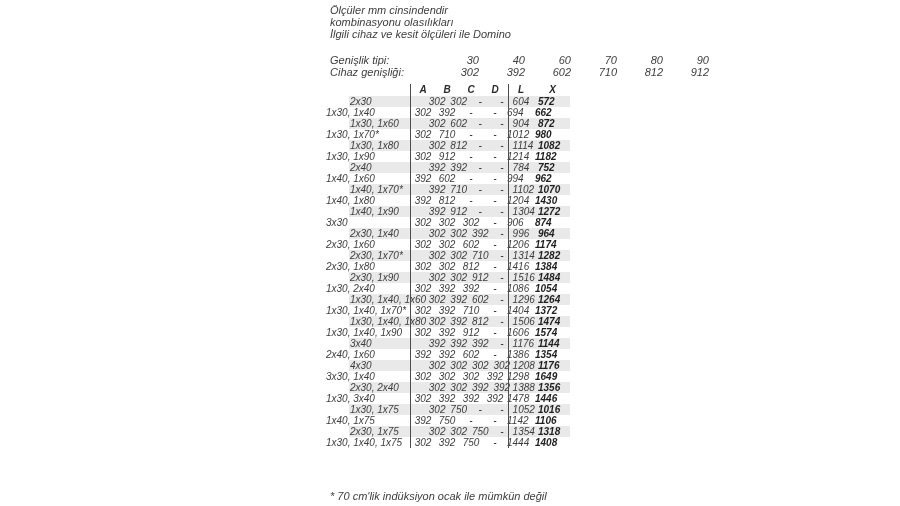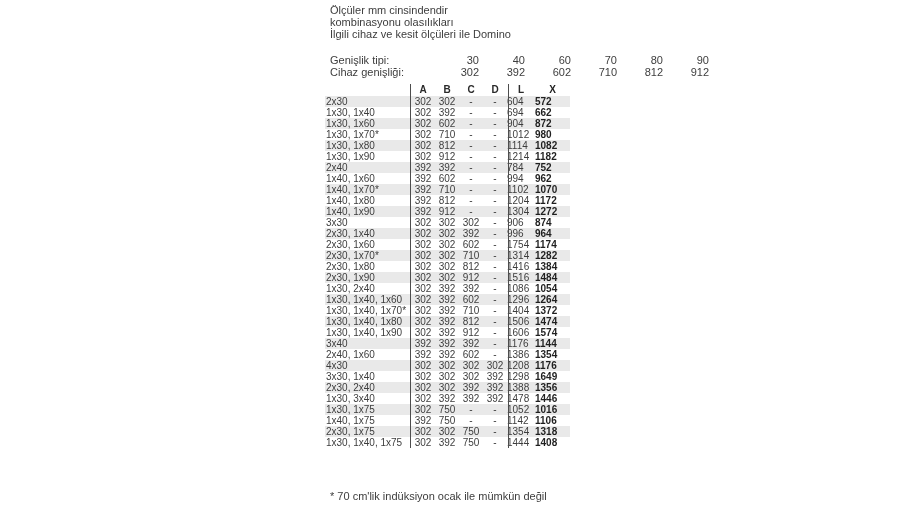--- a/index.html
+++ b/index.html
@@ -4,20 +4,21 @@
 <style>
   html, body { margin: 0; padding: 0; background: #ffffff; }
   .canvas {
     position: relative;
     width: 900px;
     height: 506px;
     background: #ffffff;
     font-family: "Liberation Sans", sans-serif;
     color: #3d3d3d;
     overflow: hidden;
+    font-style: italic;
   }
   .title {
     position: absolute;
     left: 330px;
     top: 4px;
     font-size: 11px;
     line-height: 12px;
   }
   .width-info {
     position: absolute;
@@ -41,21 +42,21 @@
     position: absolute;
     top: 0;
     width: 1px;
     height: 364px;
     background: #4d4d4d;
   }
   .vbar1 { left: 85px; }
   .vbar2 { left: 183px; }
 
   .trow { display: flex; height: 11px; line-height: 11px; }
-  .trow.shaded { background: #e9e9e9; }
+  .trow.shaded { background: #e9e9e9; margin-left: 24px; }
   .thead { height: 12px; line-height: 12px; font-weight: bold; color: #2a2a2a; }
 
   .cell { display: block; box-sizing: border-box; white-space: nowrap; }
   .c-label { width: 86px; padding-left: 1px; }
   .c-n { width: 24px; text-align: center; }
   .c-l { width: 28px; text-align: left; padding-right: 2px; }
   .c-x { width: 35px; text-align: left; padding-right: 6px; font-weight: bold; color: #1f1f1f; }
   .thead .c-l, .thead .c-x { text-align: center; padding-right: 0; }
 
   .footnote {
@@ -193,21 +194,21 @@
           <span class="cell c-l">1102</span>
           <span class="cell c-x">1070</span>
         </div>
         <div class="trow">
           <span class="cell c-label">1x40, 1x80</span>
           <span class="cell c-n">392</span>
           <span class="cell c-n">812</span>
           <span class="cell c-n">-</span>
           <span class="cell c-n">-</span>
           <span class="cell c-l">1204</span>
-          <span class="cell c-x">1172</span>
+          <span class="cell c-x">1430</span>
         </div>
         <div class="trow shaded">
           <span class="cell c-label">1x40, 1x90</span>
           <span class="cell c-n">392</span>
           <span class="cell c-n">912</span>
           <span class="cell c-n">-</span>
           <span class="cell c-n">-</span>
           <span class="cell c-l">1304</span>
           <span class="cell c-x">1272</span>
         </div>
@@ -228,21 +229,21 @@
           <span class="cell c-n">-</span>
           <span class="cell c-l">996</span>
           <span class="cell c-x">964</span>
         </div>
         <div class="trow">
           <span class="cell c-label">2x30, 1x60</span>
           <span class="cell c-n">302</span>
           <span class="cell c-n">302</span>
           <span class="cell c-n">602</span>
           <span class="cell c-n">-</span>
-          <span class="cell c-l">1754</span>
+          <span class="cell c-l">1206</span>
           <span class="cell c-x">1174</span>
         </div>
         <div class="trow shaded">
           <span class="cell c-label">2x30, 1x70*</span>
           <span class="cell c-n">302</span>
           <span class="cell c-n">302</span>
           <span class="cell c-n">710</span>
           <span class="cell c-n">-</span>
           <span class="cell c-l">1314</span>
           <span class="cell c-x">1282</span>

